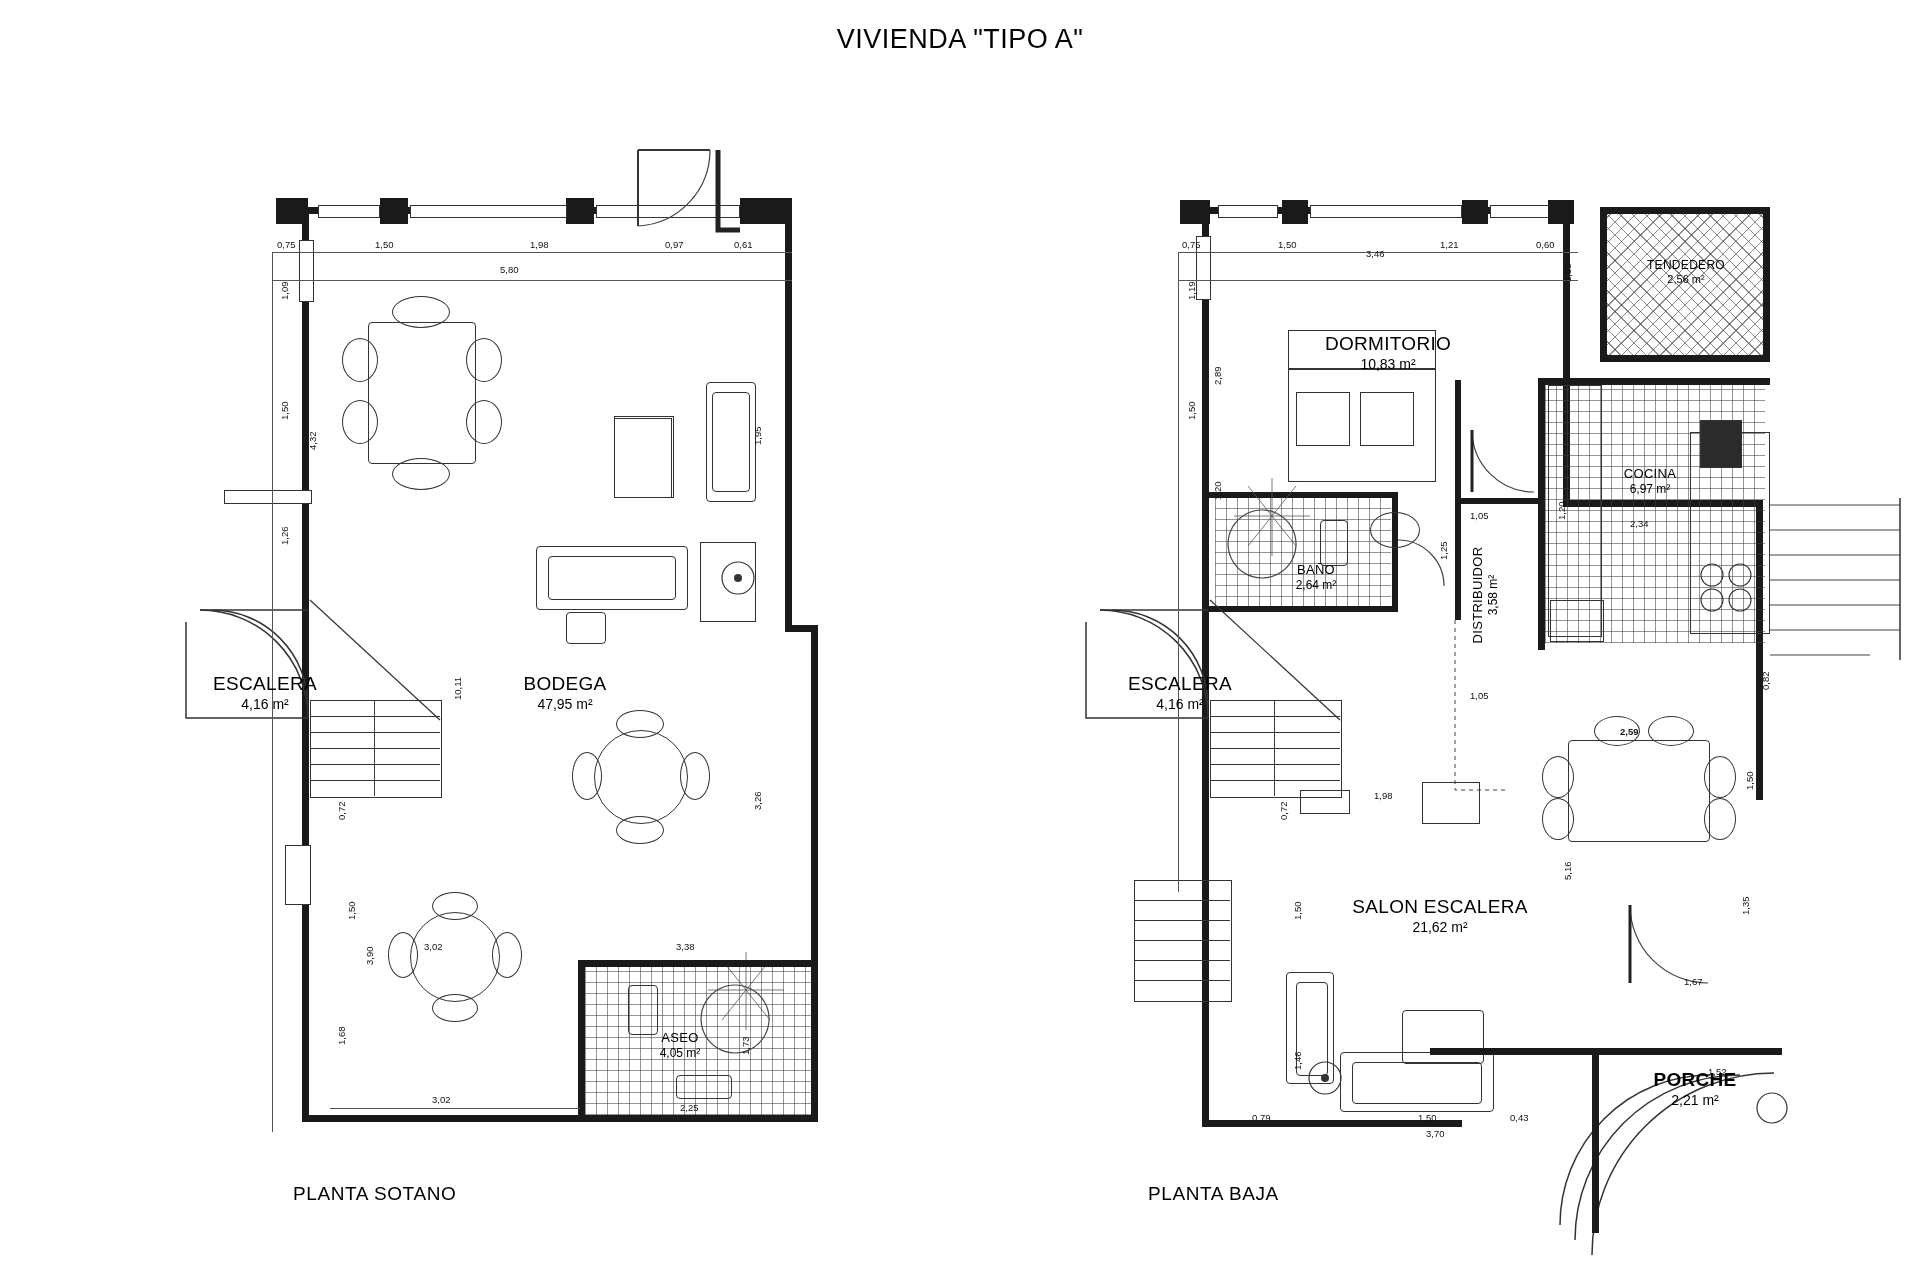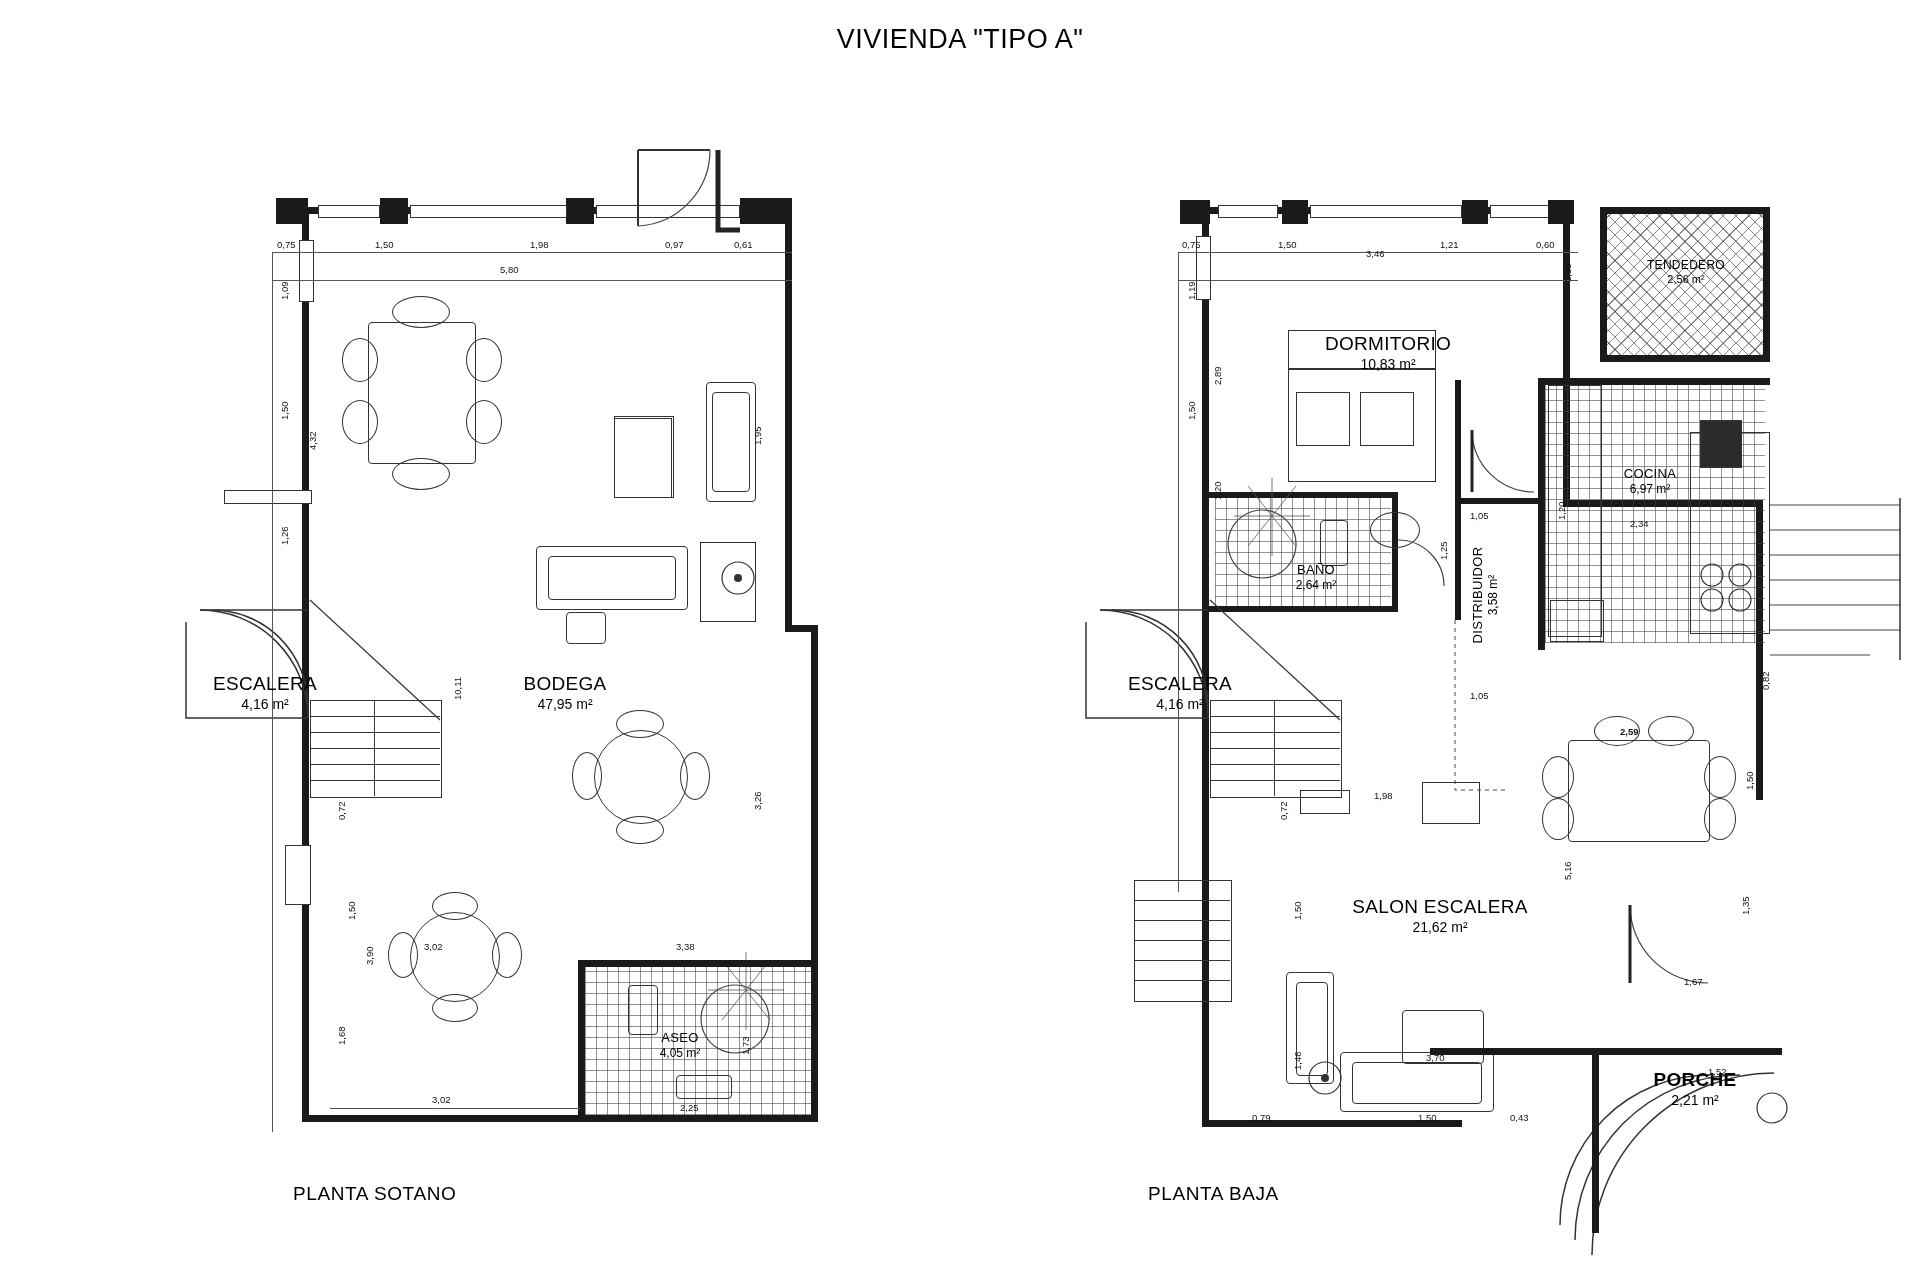--- a/index.html
+++ b/index.html
@@ -419,21 +419,21 @@
     <div class="dim-text" style="left:1470px; top:690px;">1,05</div>
     <div class="dim-text" style="left:1620px; top:726px;font-weight:bold;">2,59</div>
     <div class="dim-text vert" style="left:1760px; top:690px;">0,82</div>
     <div class="dim-text vert" style="left:1744px; top:790px;">1,50</div>
     <div class="dim-text vert" style="left:1562px; top:880px;">5,16</div>
     <div class="dim-text vert" style="left:1740px; top:915px;">1,35</div>
     <div class="dim-text vert" style="left:1278px; top:820px;">0,72</div>
     <div class="dim-text vert" style="left:1292px; top:920px;">1,50</div>
     <div class="dim-text vert" style="left:1292px; top:1070px;">1,46</div>
     <div class="dim-text" style="left:1374px; top:790px;">1,98</div>
-    <div class="dim-text" style="left:1426px; top:1052px;">3,70</div>
+    <div class="dim-text" style="left:1426px; top:1128px;">3,70</div>
     <div class="dim-text" style="left:1418px; top:1112px;">1,50</div>
     <div class="dim-text" style="left:1510px; top:1112px;">0,43</div>
     <div class="dim-text" style="left:1252px; top:1112px;">0,79</div>
     <div class="dim-text" style="left:1684px; top:976px;">1,67</div>
     <div class="dim-text" style="left:1708px; top:1066px;">1,52</div>
 
     <div class="room-label tiny" style="left:1606px; top:258px; width:160px;">
       <div class="room-name">TENDEDERO</div>
       <div class="room-area">2,56 m²</div>
     </div>

